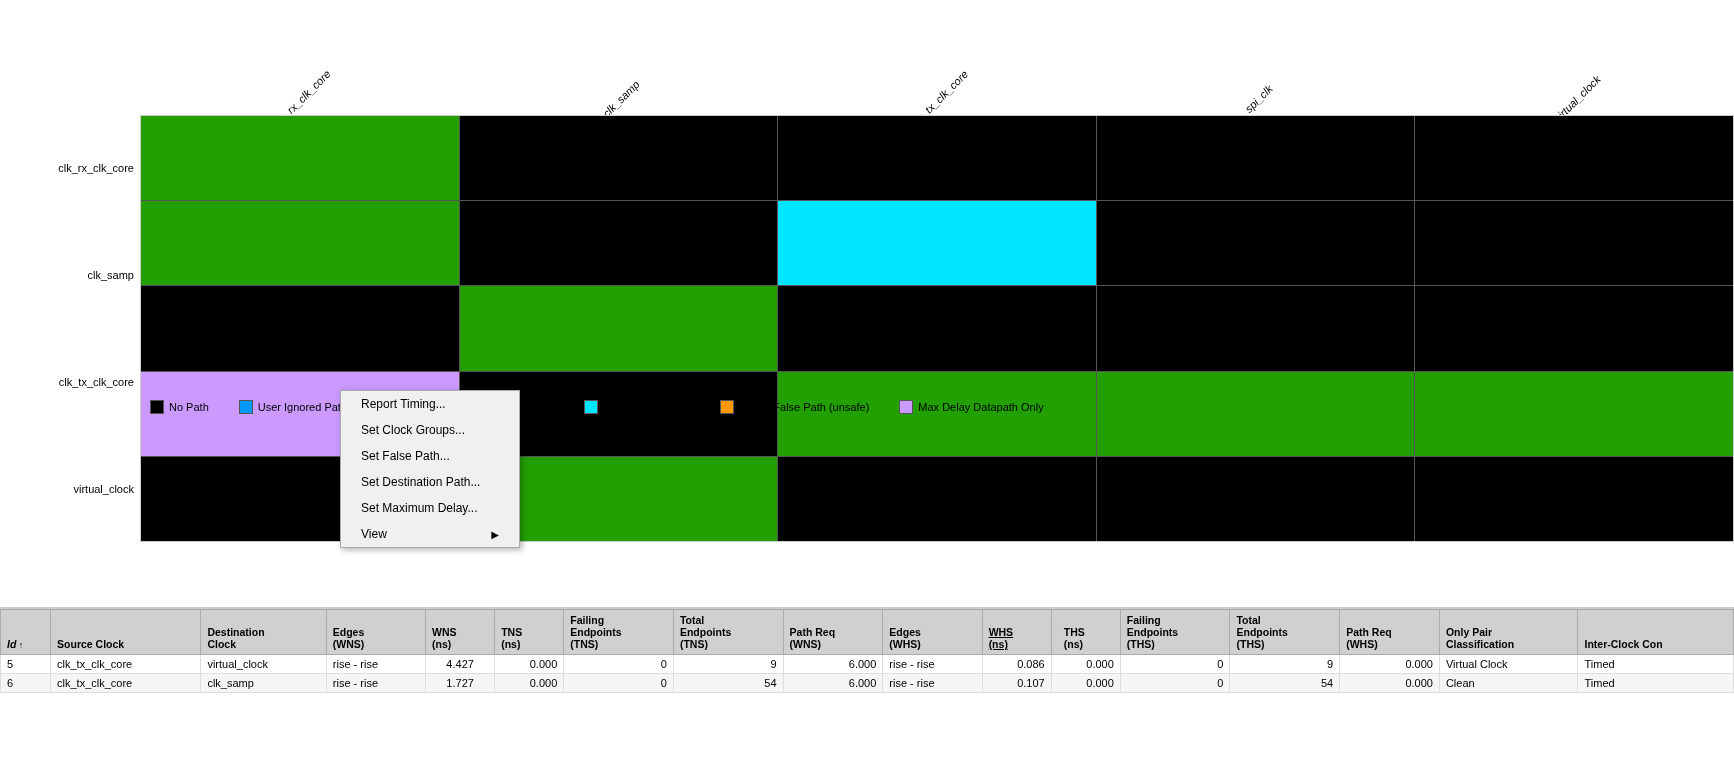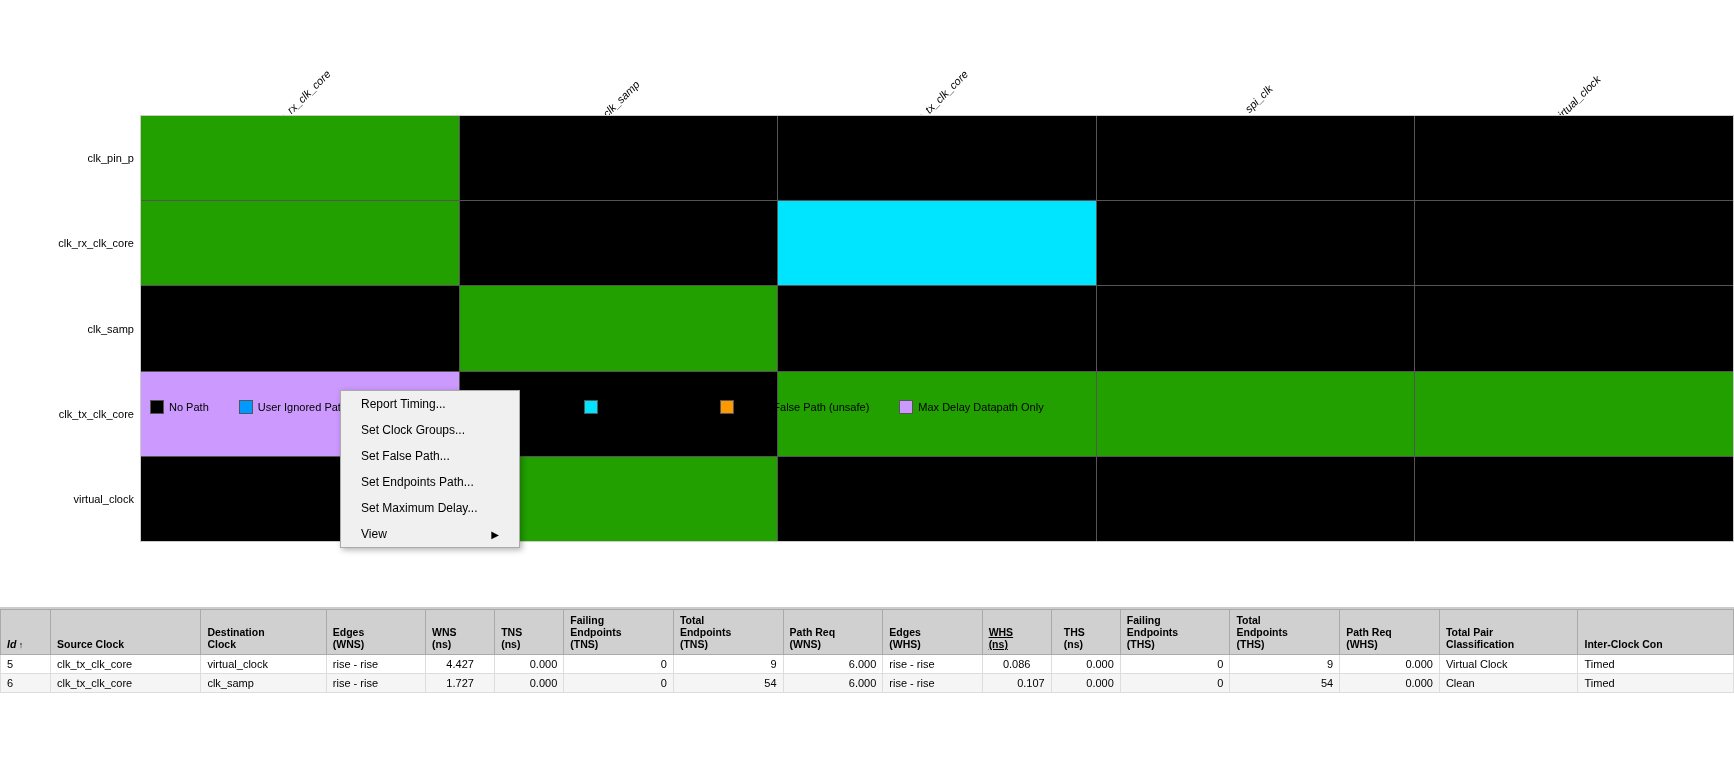--- a/index.html
+++ b/index.html
@@ -78,21 +78,20 @@
         <div class="dest-label-cell">
           <span class="dest-label-text" style="font-style: italic;">virtual_clock</span>
         </div>
       </div>
 
     <div class="source-label">
       <span></span>
     </div>
 
     <div class="source-labels-col" id="source-labels-container">
-        <div class="source-label-row">clk_pin_p</div>
         <div class="source-label-row">clk_rx_clk_core</div>
         <div class="source-label-row">clk_samp</div>
         <div class="source-label-row">clk_tx_clk_core</div>
         <div class="source-label-row">virtual_clock</div>
       </div>
 
     <div class="color-grid" id="color-grid">
         <div class="grid-row">
           <div class="grid-cell" style="background: rgb(34, 160, 0);"></div>
           <div class="grid-cell" style="background: rgb(0, 0, 0);"></div>
@@ -167,21 +166,21 @@
       <div class="context-menu-item">
         <span>Report Timing...</span>
       </div>
       <div class="context-menu-item">
         <span>Set Clock Groups...</span>
       </div>
       <div class="context-menu-item">
         <span>Set False Path...</span>
       </div>
       <div class="context-menu-item">
-        <span>Set Endpoints Path...</span>
+        <span>Set Destination Path...</span>
       </div>
       <div class="context-menu-item">
         <span>Set Maximum Delay...</span>
       </div>
       <div class="context-menu-item">
         <span>View</span>
         <span class="submenu-arrow">▶</span>
       </div>
     </div>
 
@@ -214,38 +213,38 @@
             <th style="white-space: pre; padding-left: 12px;">THS
 (ns)</th>
             <th style="white-space: pre;">Failing
 Endpoints
 (THS)</th>
             <th style="white-space: pre;">Total
 Endpoints
 (THS)</th>
             <th style="white-space: pre;">Path Req
 (WHS)</th>
-            <th style="white-space: pre;">Total Pair
+            <th style="white-space: pre;">Only Pair
 Classification</th>
             <th style="white-space: pre;">Inter-Clock Con</th>
           </tr>
         </thead>
       <tbody id="table-body">
           <tr>
             <td>5</td>
             <td>clk_tx_clk_core</td>
             <td>virtual_clock</td>
             <td>rise - rise</td>
             <td style="text-align: center;">4.427</td>
             <td style="text-align: right;">0.000</td>
             <td style="text-align: right;">0</td>
             <td style="text-align: right;">9</td>
             <td style="text-align: right;">6.000</td>
             <td>rise - rise</td>
-            <td style="text-align: center;">0.086</td>
+            <td style="text-align: right;">0.086</td>
             <td style="text-align: right;">0.000</td>
             <td style="text-align: right;">0</td>
             <td style="text-align: right;">9</td>
             <td style="text-align: right;">0.000</td>
             <td>Virtual Clock</td>
             <td>Timed</td>
           </tr>
           <tr>
             <td>6</td>
             <td>clk_tx_clk_core</td>

